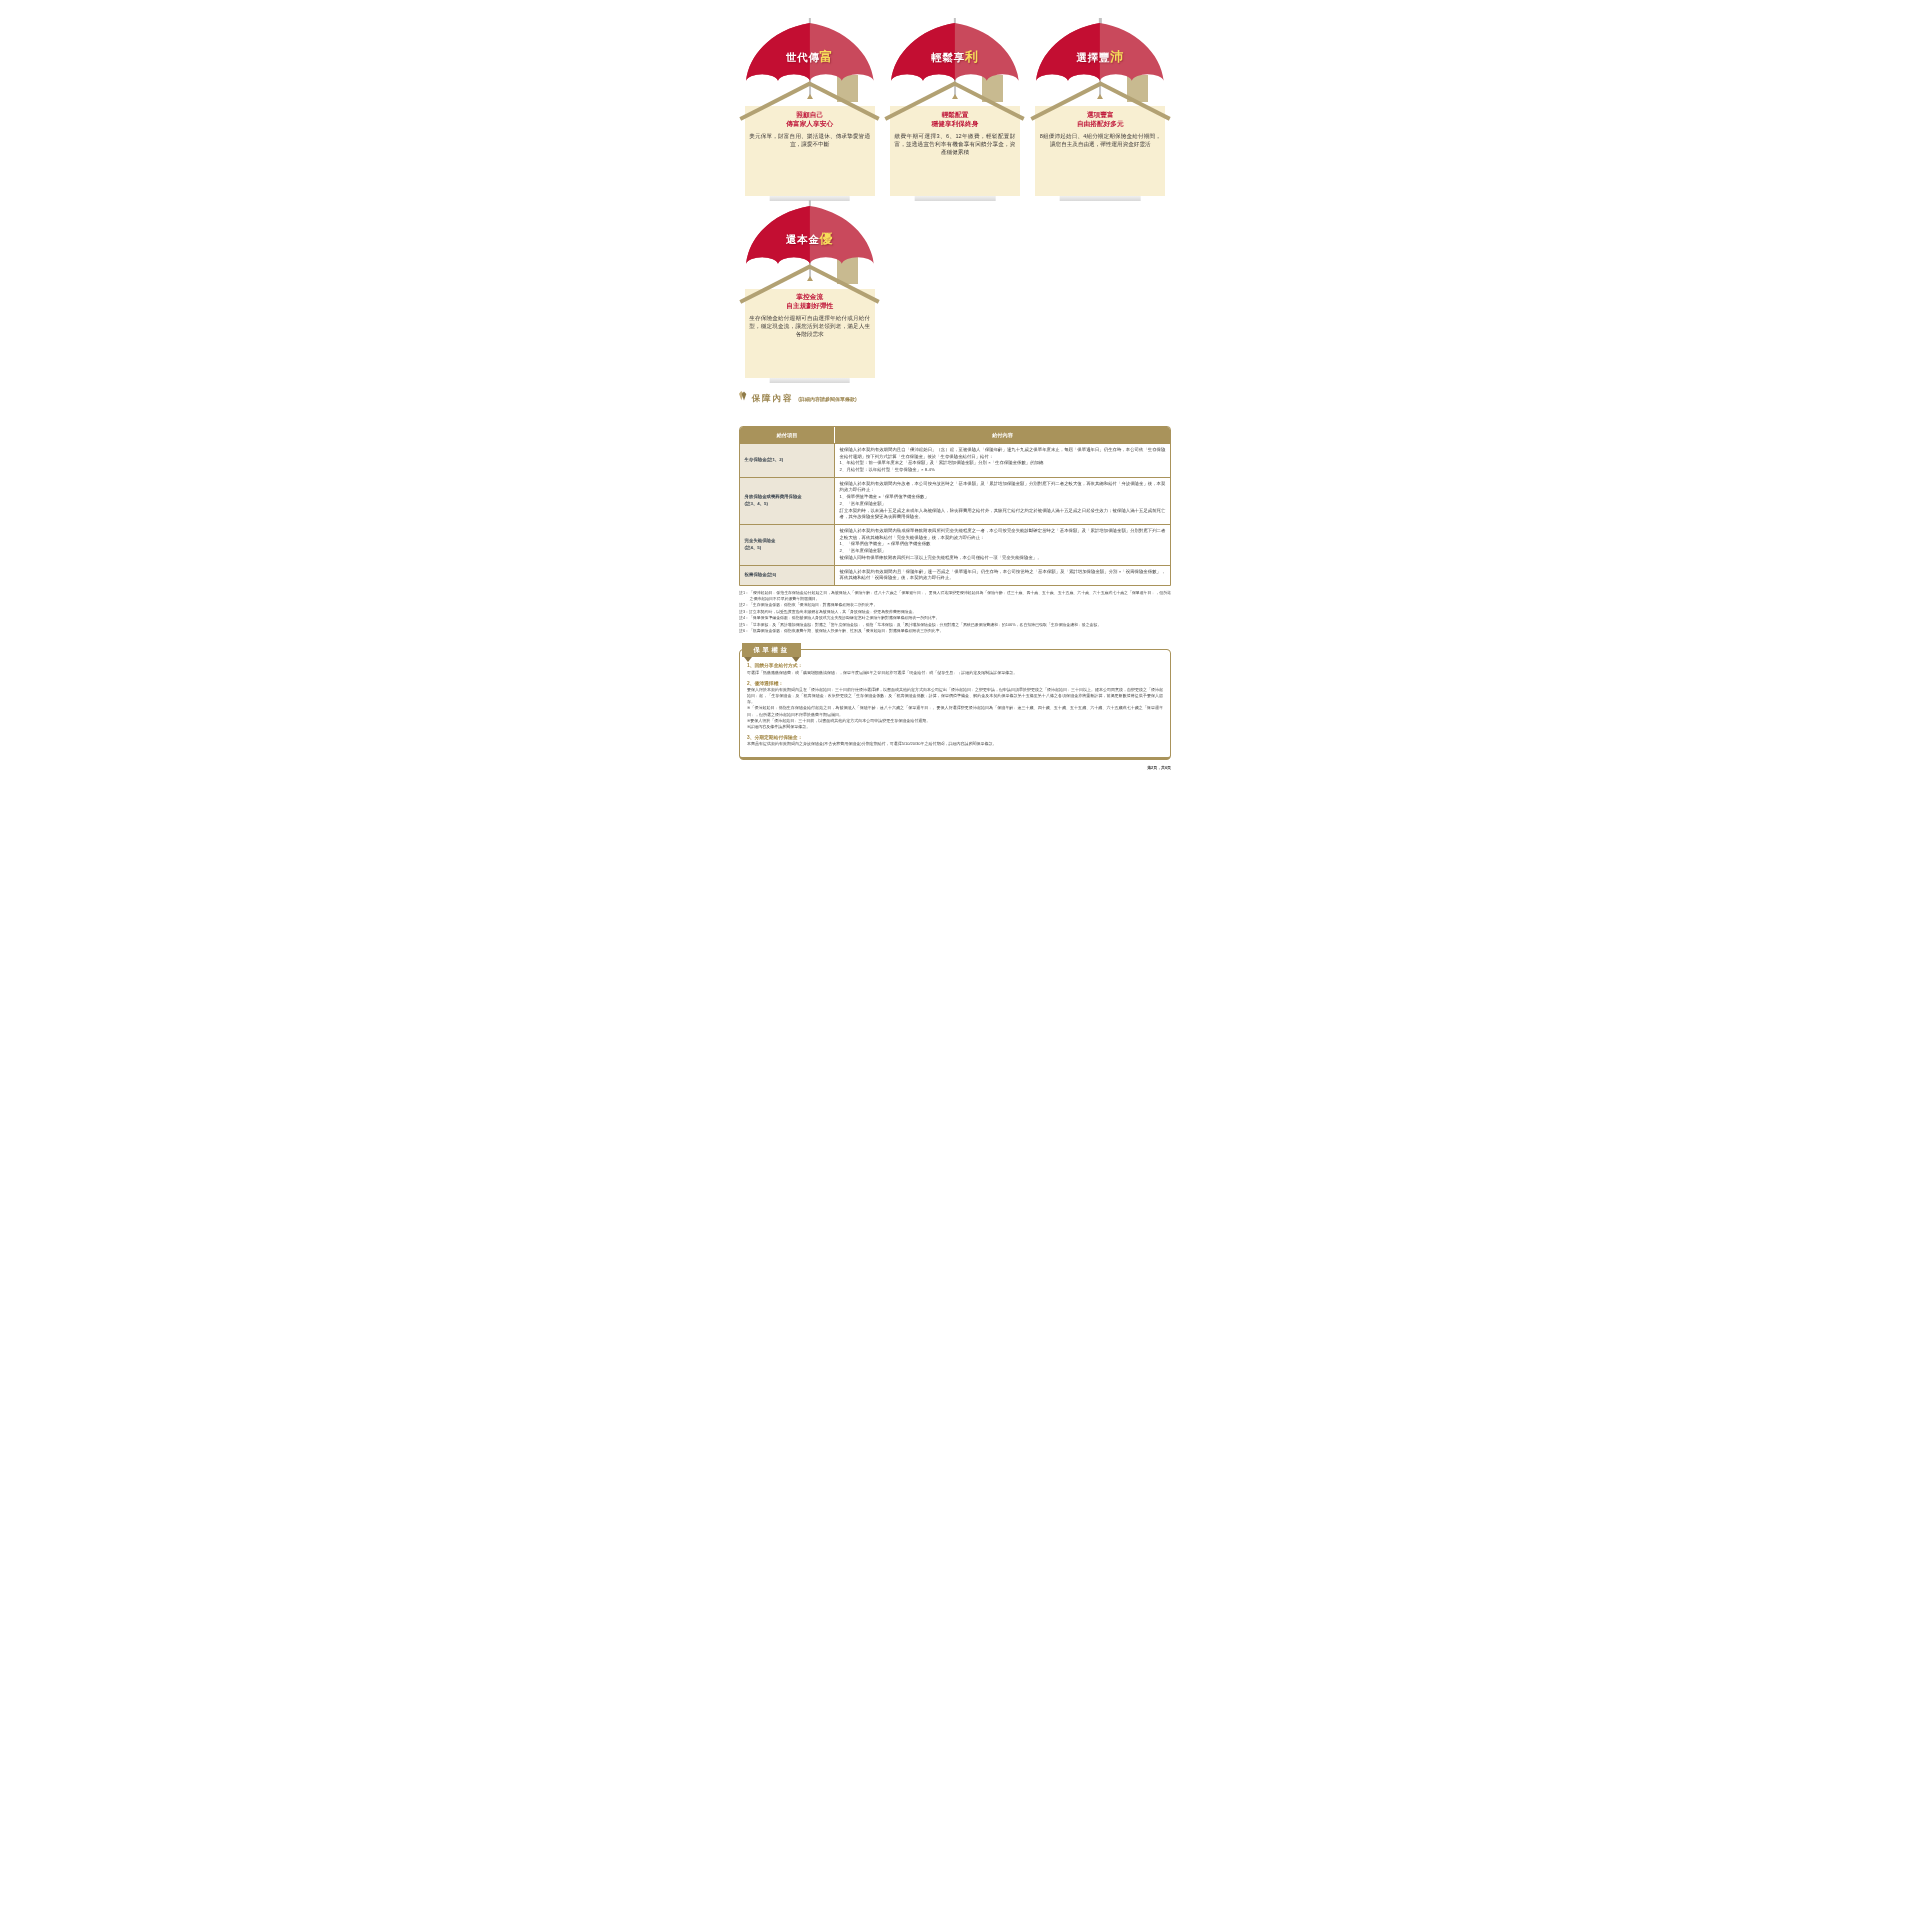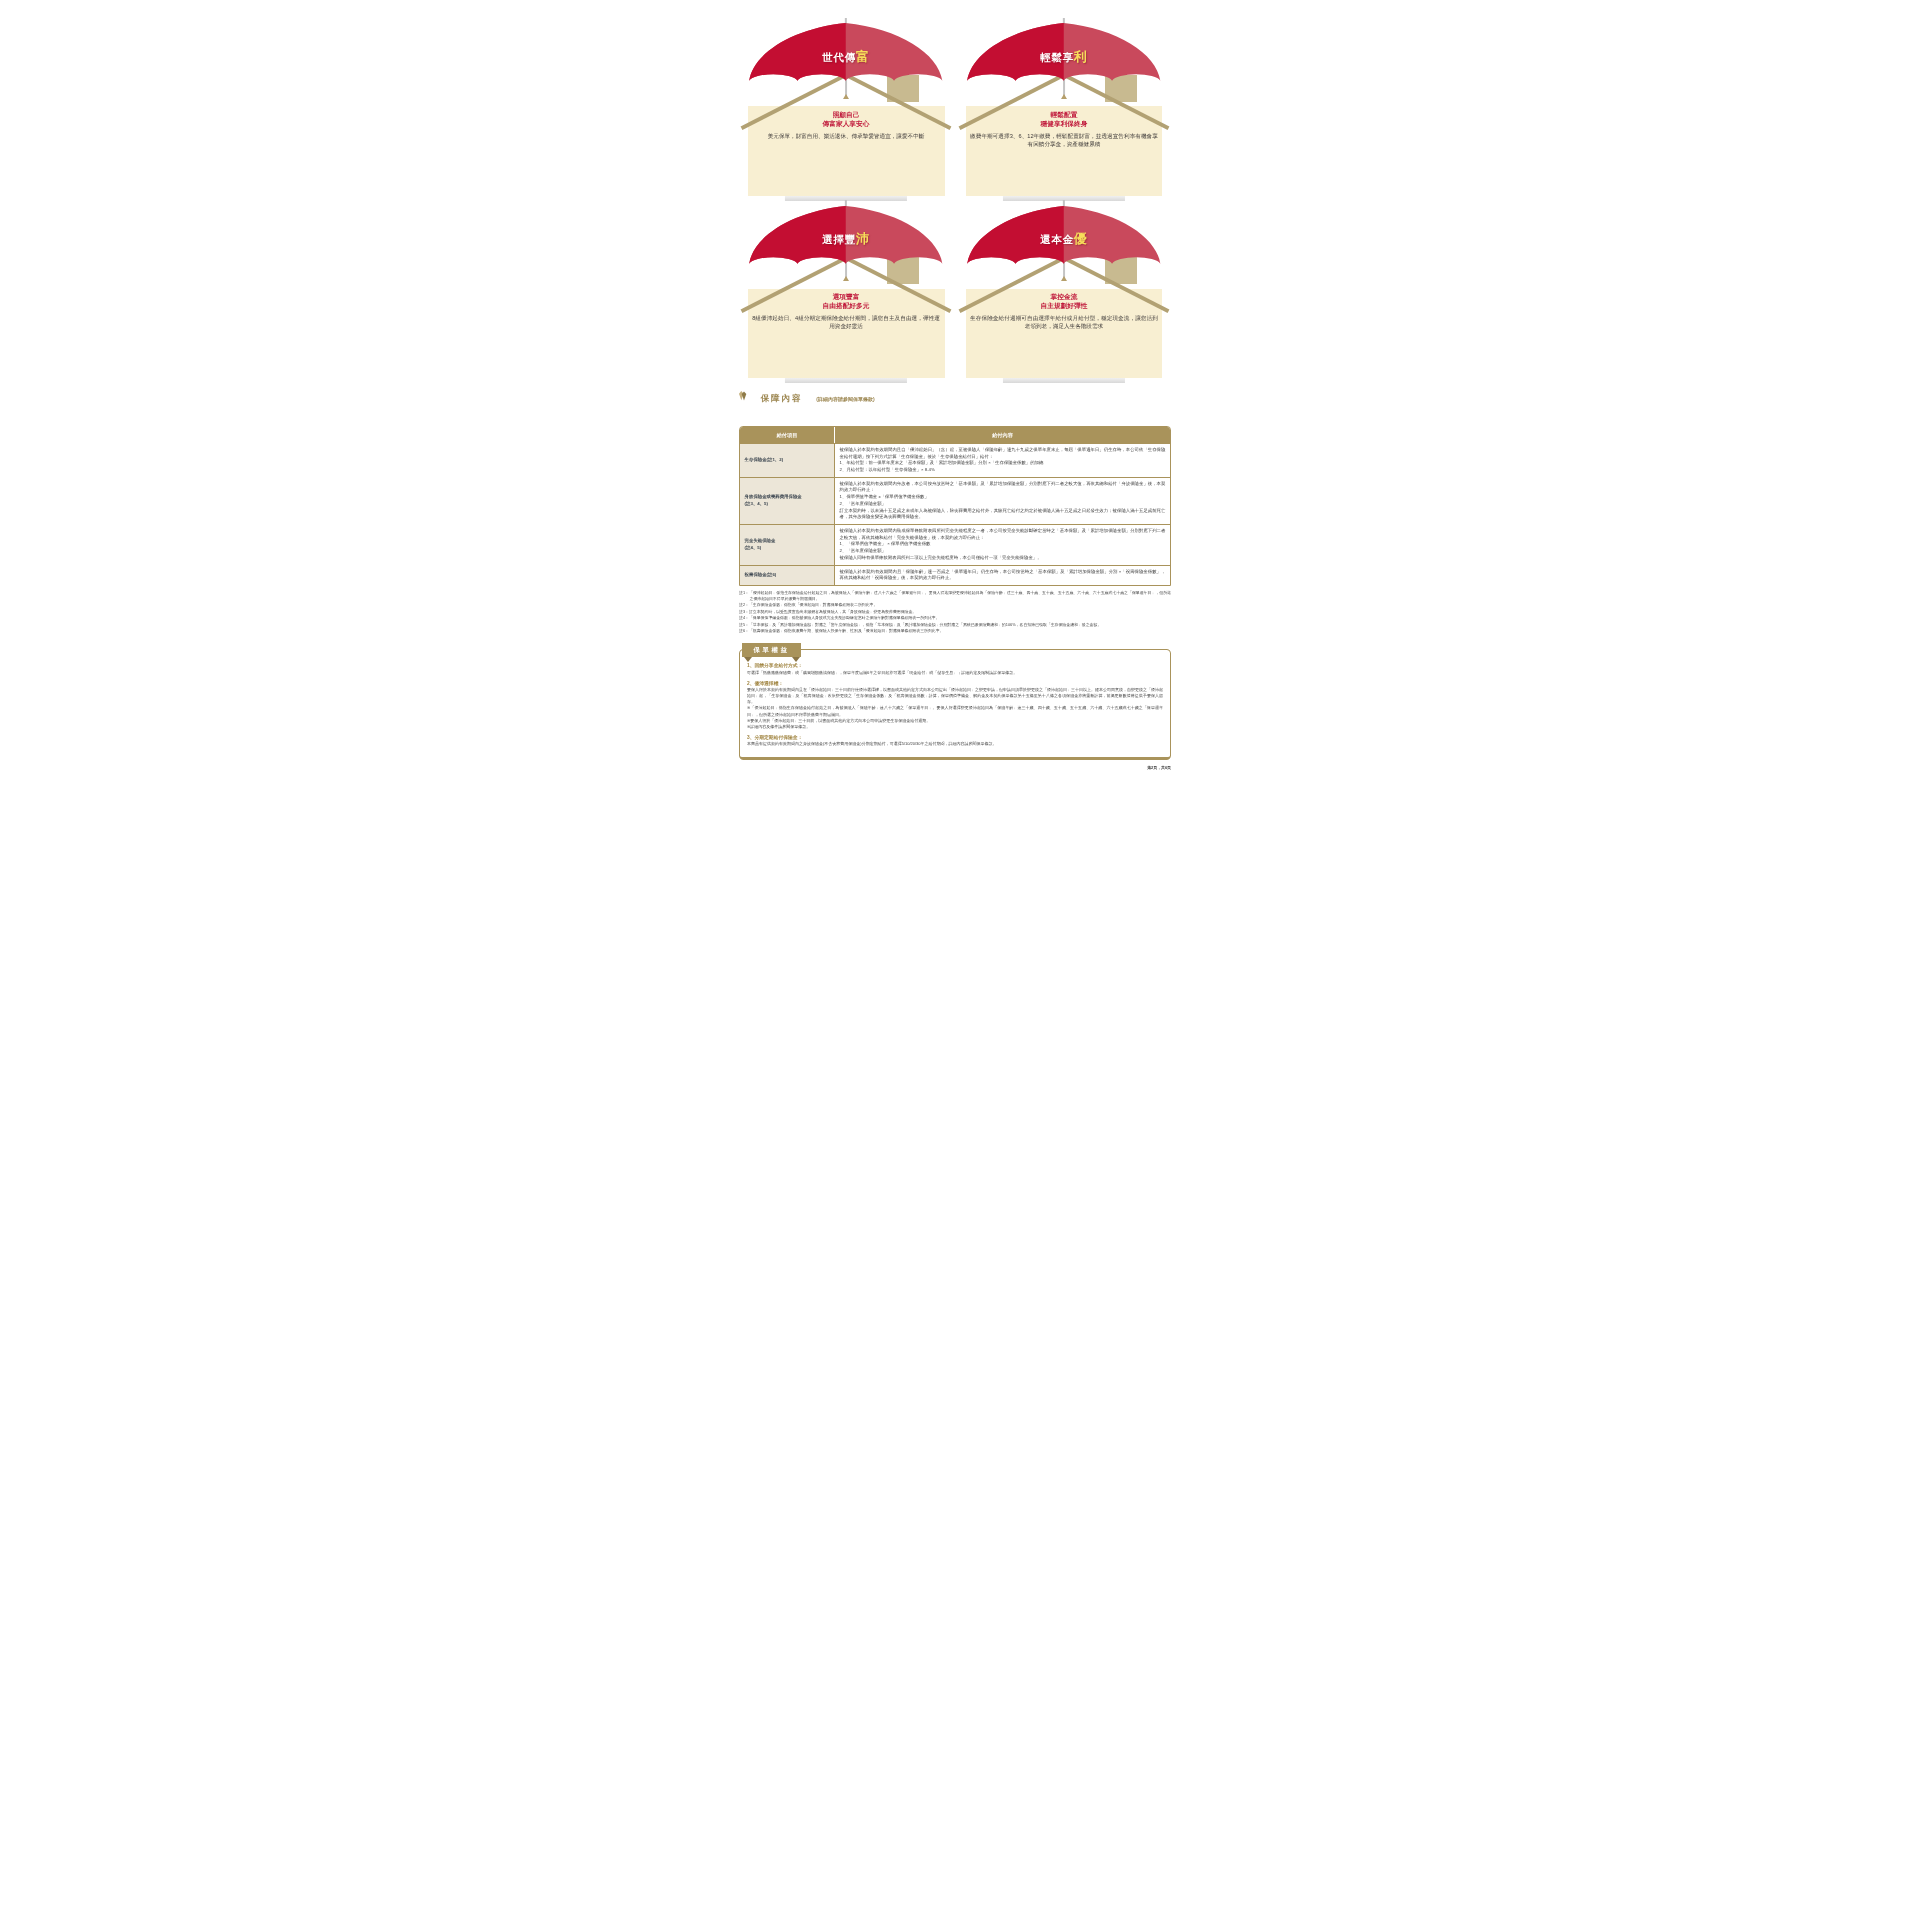--- a/index.html
+++ b/index.html
@@ -1,20 +1,20 @@
 <!DOCTYPE html>
 <html style="font-size:6.2px"><head>
 <meta charset="utf-8">
 <style>
   html,body{margin:0;padding:0;background:#ffffff;}
   body{width:478px;margin:0 auto;font-family:"Liberation Sans","DejaVu Sans",sans-serif;color:#3c3c3c;}
   .page{position:relative;width:478px;min-height:676px;background:#fff;overflow:hidden;}
 
   
-  .features{display:grid;grid-template-columns:repeat(2,1fr);gap:3.9px;margin:17.7px 23px 11.6px;}
+  .features{display:grid;grid-template-columns:repeat(3,1fr);gap:3.9px;margin:17.7px 23px 11.6px;}
   .feature{position:relative;}
   .umb{position:relative;height:74px;z-index:3;}
   .ferrule{position:absolute;top:0;left:50%;transform:translateX(-50%);width:2.3px;height:7px;background:#c2c2c2;}
   .canopy{position:absolute;top:4.6px;left:2%;width:96%;height:68px;}
   .utitle{position:absolute;top:30px;width:100%;text-align:center;color:#fff;font-weight:bold;
           font-size:10.4px;letter-spacing:0.8px;z-index:4;text-shadow:0.8px 1.2px 1.5px rgba(90,0,10,.35);}
   .utitle .accent{color:#f7de5a;font-size:13px;}
   .house{position:relative;margin-top:-3.9px;}
   .chimney{position:absolute;right:16%;top:-13px;width:15%;height:27px;background:#c8ba90;z-index:1;}
   .roof{position:relative;height:21.6px;z-index:2;}
@@ -23,21 +23,21 @@
   .roof .pole{position:absolute;left:50%;top:-17px;width:1.9px;height:25.4px;background:#c4c4c4;transform:translateX(-50%);}
   .roof .peak{position:absolute;left:50%;top:6.2px;transform:translateX(-50%);width:0;height:0;
               border-left:3.5px solid transparent;border-right:3.5px solid transparent;border-bottom:5.8px solid #b59f6b;z-index:3;}
   .hbody{position:relative;background:#f8efd2;margin:0 4%;margin-top:-3.1px;padding:4.6px 3.1px 9.2px;min-height:76px;z-index:1;}
   .htitle{color:#c01a3c;font-weight:bold;font-size:6.7px;line-height:1.3;text-align:center;white-space:pre-line;}
   .htext{margin-top:4.6px;font-size:5.6px;color:#3e3a39;line-height:1.42;text-align:justify;text-align-last:center;padding:0 1.5px;}
   .step{position:absolute;bottom:-4.6px;left:50%;transform:translateX(-50%);width:62%;height:4.6px;
         background:linear-gradient(#f0f0f0,#d8d8d8);}
 
   
-  .section-head{margin:13px 23px 21px;display:flex;align-items:baseline;gap:14px;text-align:right;}
+  .section-head{margin:13px 23px 21px;display:flex;align-items:baseline;gap:5px;text-align:right;}
   .section-head .ttl{font-size:8.5px;font-weight:bold;color:#9c8650;letter-spacing:1.9px;}
   .section-head .sub{font-size:5px;font-weight:bold;color:#9c8650;}
 
   
   .ctable{margin:0 23px;border:0.8px solid #a9935b;border-radius:3.9px 3.9px 0 0;overflow:hidden;}
   .trow{display:grid;grid-template-columns:95px 1fr;}
   .thead{background:#a9935b;color:#fff;font-weight:bold;font-size:5.2px;}
   .thead .cell{padding:4.2px 2.3px;text-align:center;}
   .thead .cl{border-right:0.8px solid #fff;}
   .tbody .trow{border-top:0.8px solid #a9935b;}

